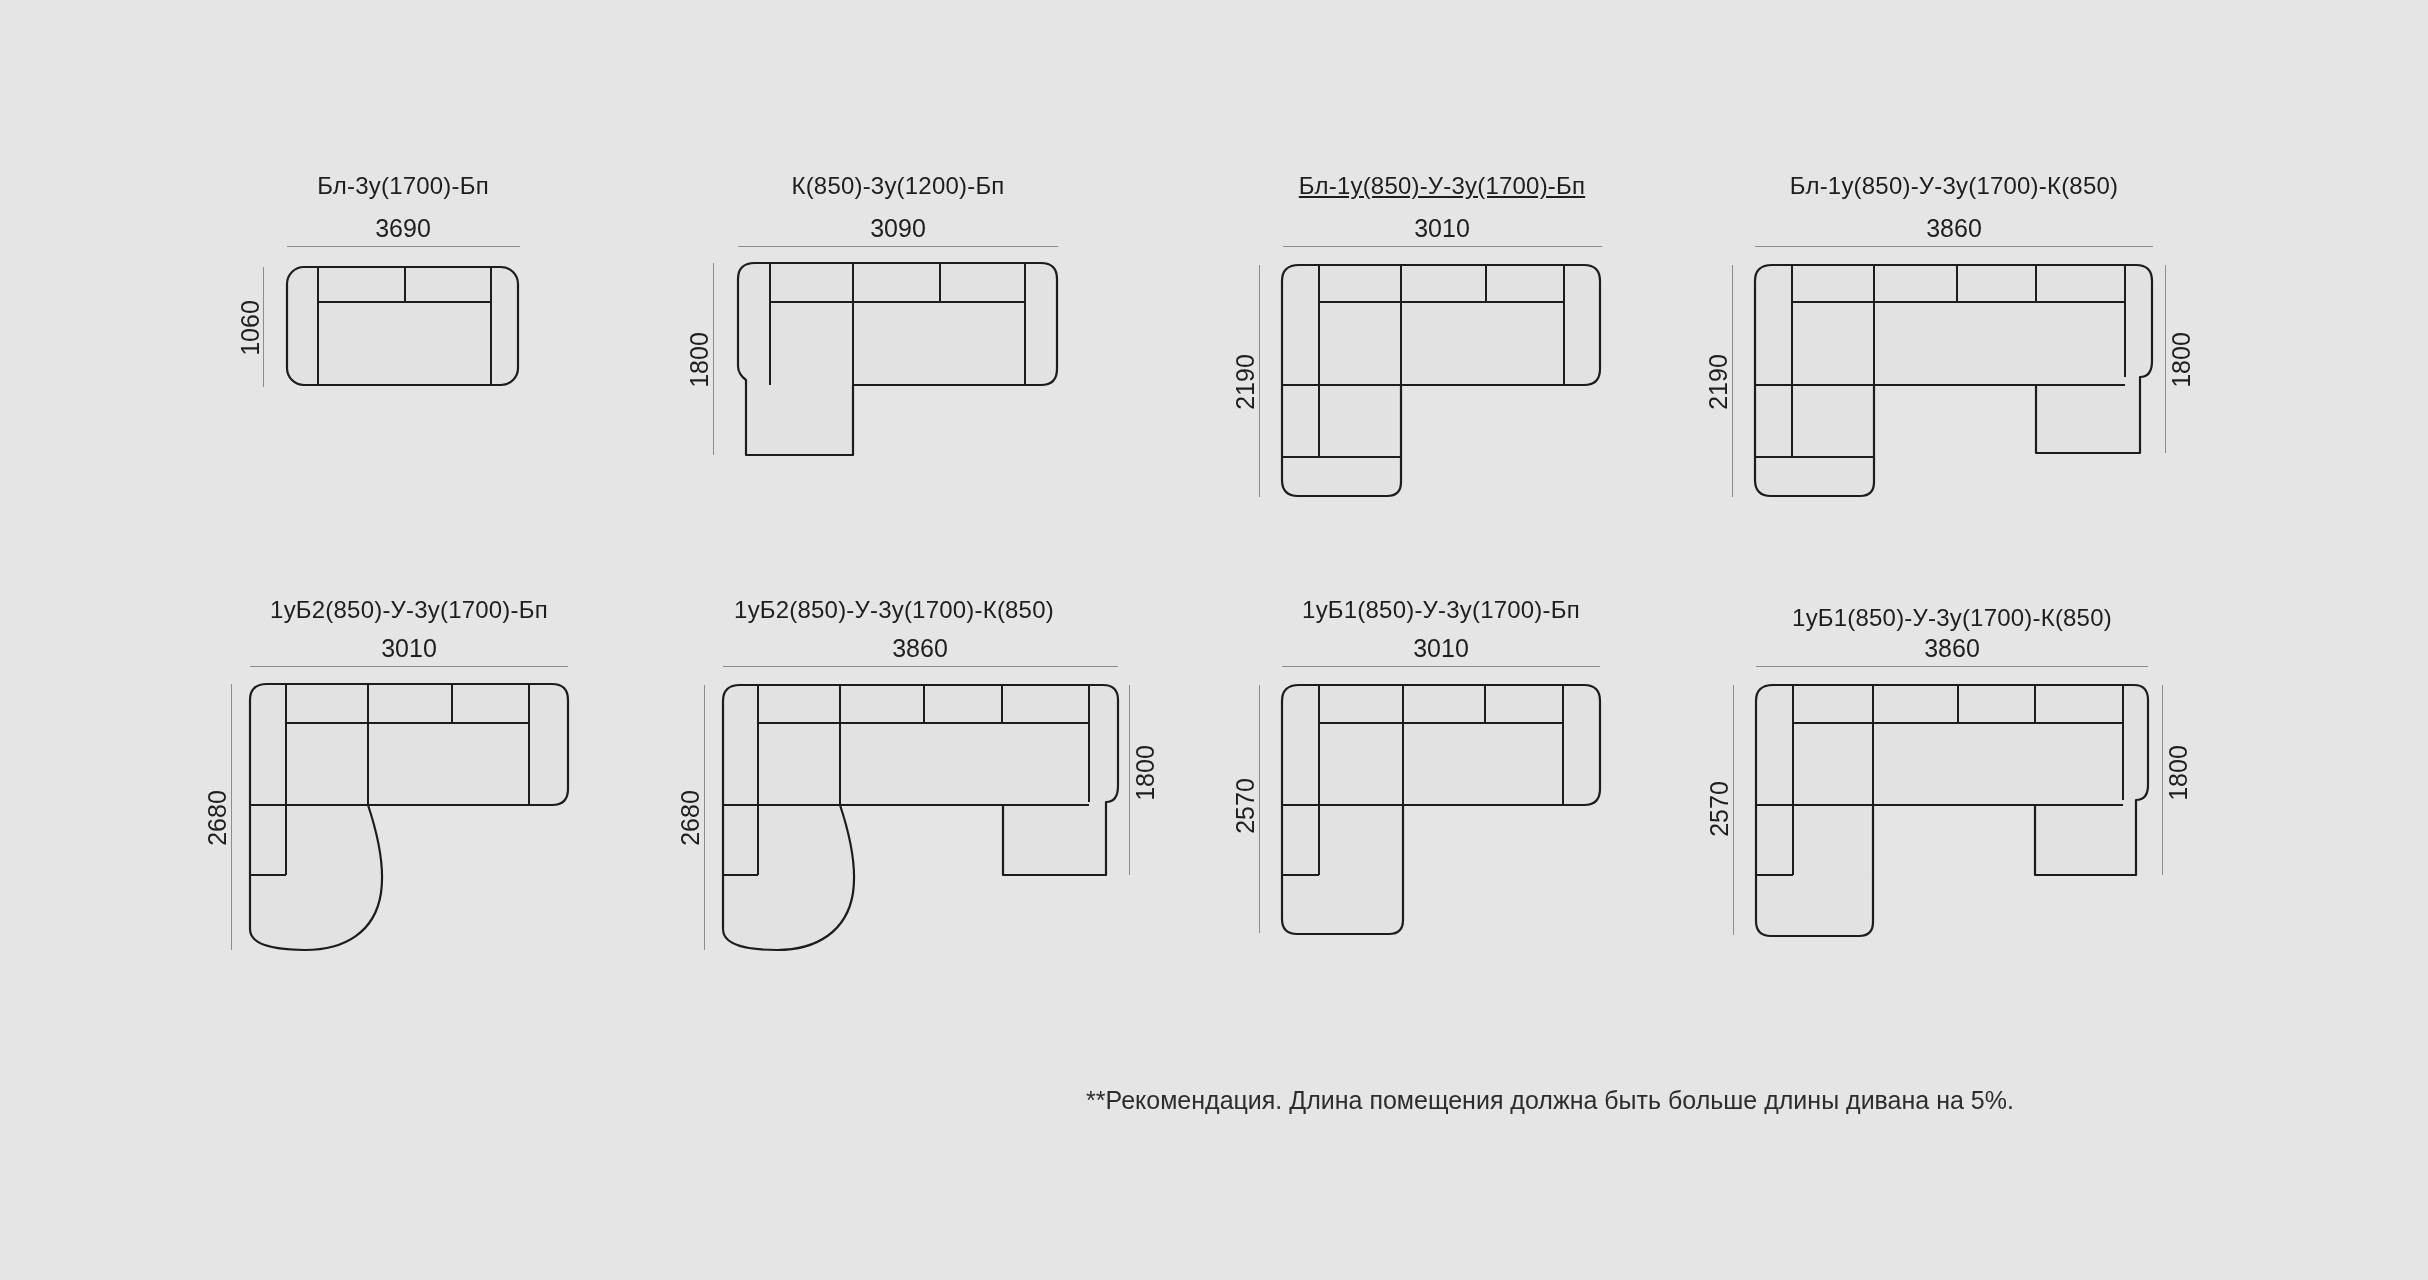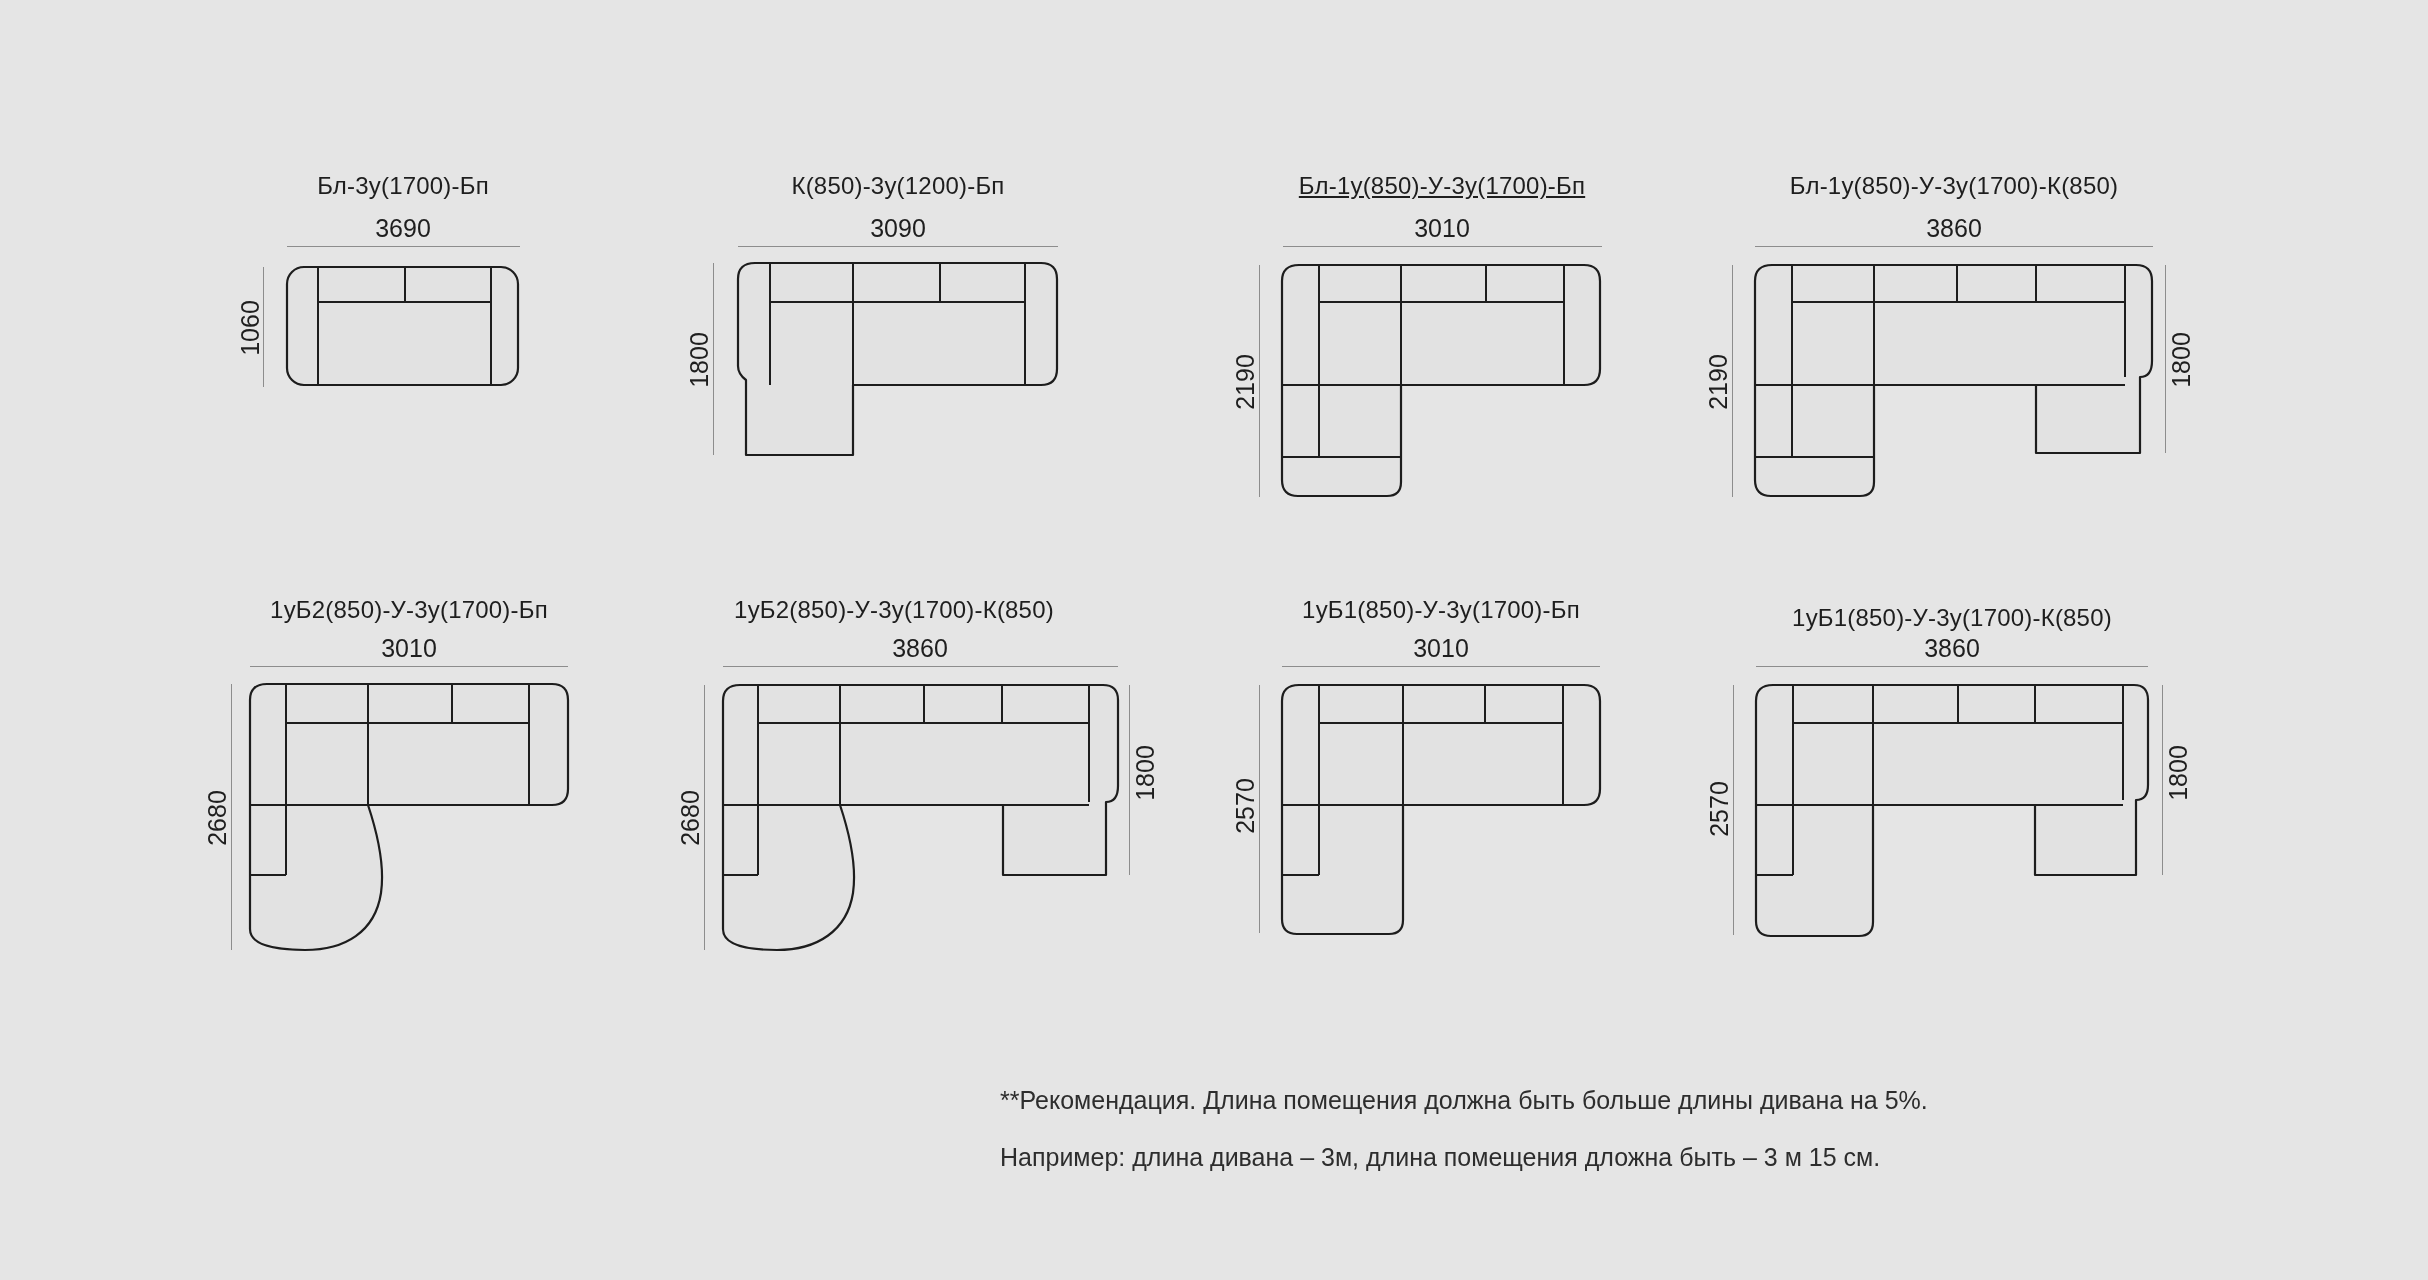--- a/index.html
+++ b/index.html
@@ -7,21 +7,21 @@
           font-family:"Liberation Sans",sans-serif;color:#1e1e1e;}
   .title{position:absolute;width:500px;text-align:center;font-size:24px;font-weight:400;letter-spacing:.2px;}
   .dim-top{position:absolute;width:140px;text-align:center;font-size:25px;}
   .dim-side{position:absolute;width:100px;height:28px;line-height:28px;text-align:center;font-size:25px;
             transform:rotate(-90deg);transform-origin:center;}
   .hline{position:absolute;height:0;border-top:1.5px solid #8d8d8d;}
   .vline{position:absolute;width:0;border-left:1.5px solid #8d8d8d;}
   svg.sofa{position:absolute;overflow:visible;}
   .sofa .body{fill:#e2e2e2;stroke:#1d1d1d;stroke-width:2.2;stroke-linejoin:round;}
   .sofa .ln{fill:none;stroke:#1d1d1d;stroke-width:2;stroke-linecap:butt;}
-  .footer{position:absolute;left:1000px;top:1072px;width:1100px;text-align:left;
+  .footer{position:absolute;left:1000px;top:1072px;width:1100px;text-align:center;
           font-size:25px;line-height:57px;color:#2d2d2d;}
 </style>
 </head>
 <body>
 
 <div class="canvas">
 
   <section>
     <div class="title" style="left:153px;top:172px;">Бл-3у(1700)-Бп</div>
     <div class="dim-top" style="left:333px;top:214px;">3690</div>
@@ -184,16 +184,15 @@
           <path d="M280,1 V39"></path>
           <path d="M368,1 V116"></path>
           <path d="M38,39 H368"></path>
           <path d="M280,121 H368"></path>
       </g>
     </svg>
   </section>
 
   <div class="footer">
     <div>**Рекомендация. Длина помещения должна быть больше длины дивана на 5%.</div>
-    <div>Например: длина дивана – 3м, длина помещения дложна быть – 3 м 15 см.</div>
   </div>
 
 </div>
 
 </body></html>

